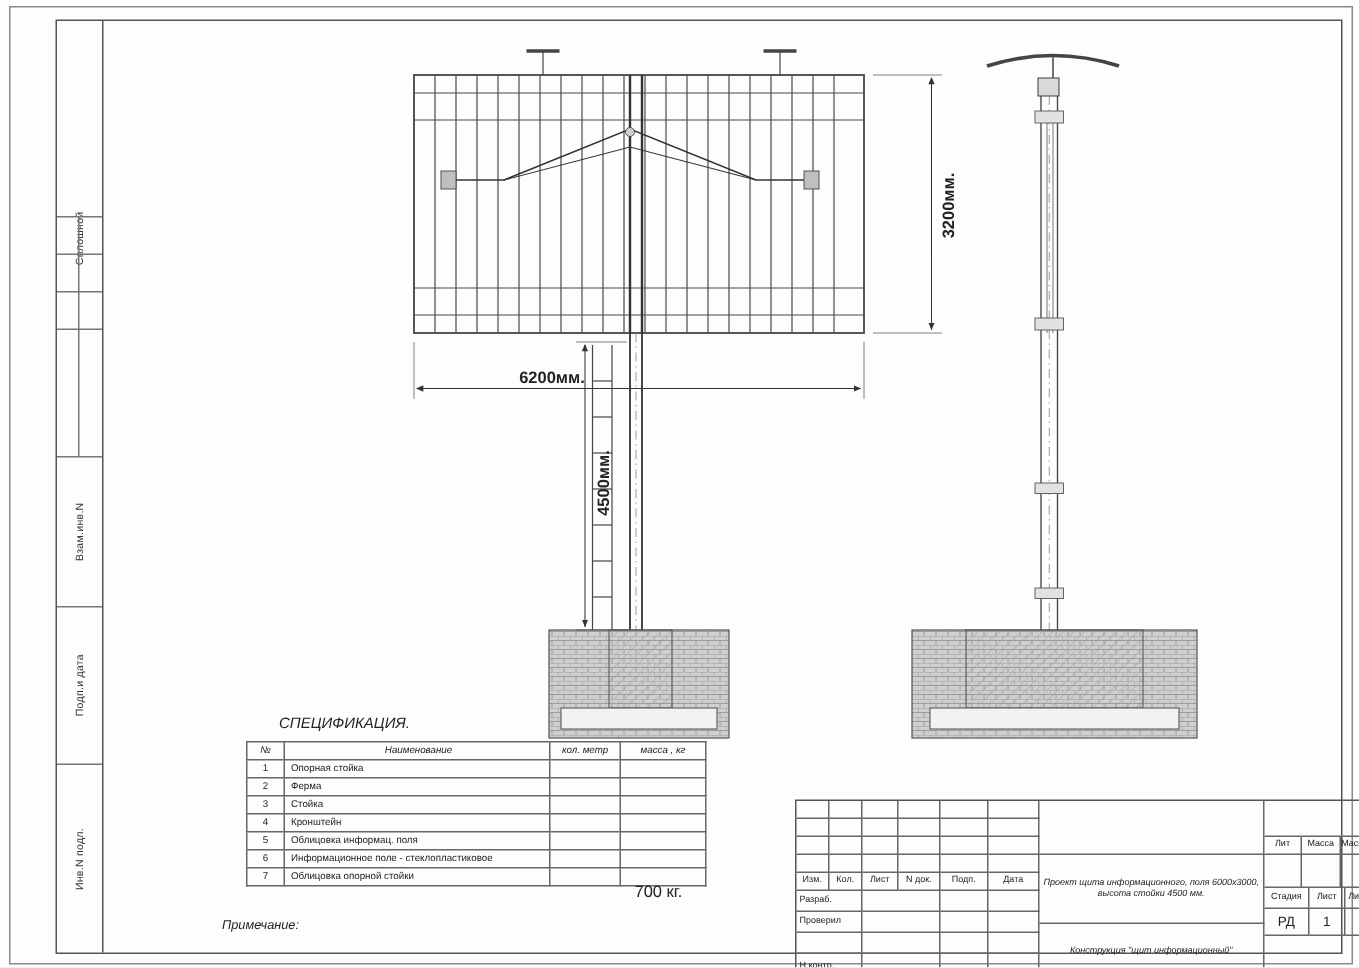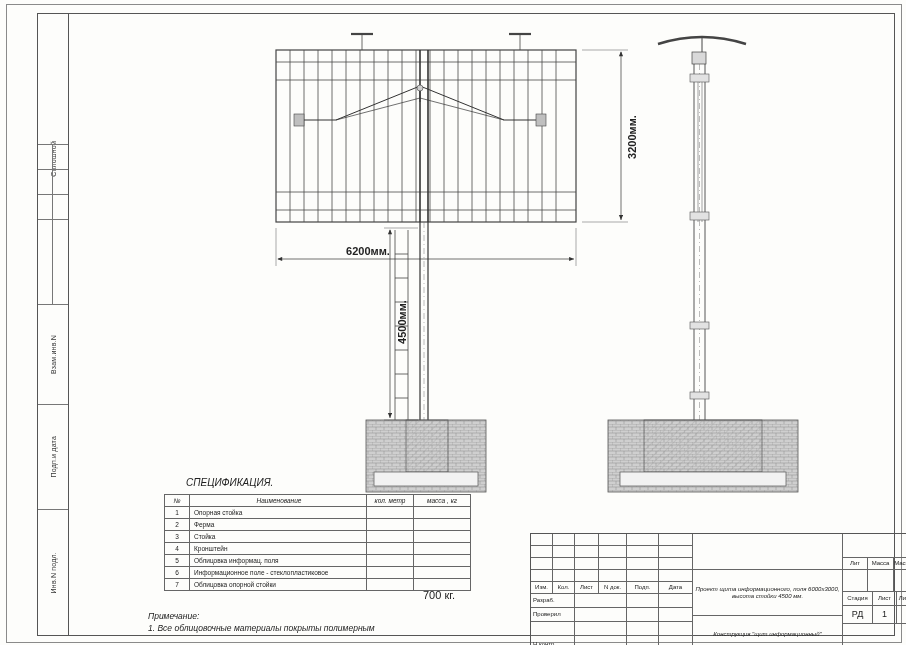--- a/index.html
+++ b/index.html
@@ -254,21 +254,20 @@
               <td class="c-name">Облицовка опорной стойки</td>
               <td class="c-q"></td>
               <td class="c-m"></td>
             </tr>
           </tbody>
         </table>
         <div class="spec-total">700 кг.</div>
 
         <div class="note">
           <div>Примечание:</div>
-          <div>1. Все облицовочные материалы покрыты полимерным</div>
 
         </div>
 
         <div class="tb">
 
           <div class="cell" style="left:0;top:0;width:22px;height:12px;"></div>
           <div class="cell" style="left:22px;top:0;width:22px;height:12px;"></div>
           <div class="cell" style="left:44px;top:0;width:24px;height:12px;"></div>
           <div class="cell" style="left:68px;top:0;width:28px;height:12px;"></div>
           <div class="cell" style="left:96px;top:0;width:32px;height:12px;"></div>

